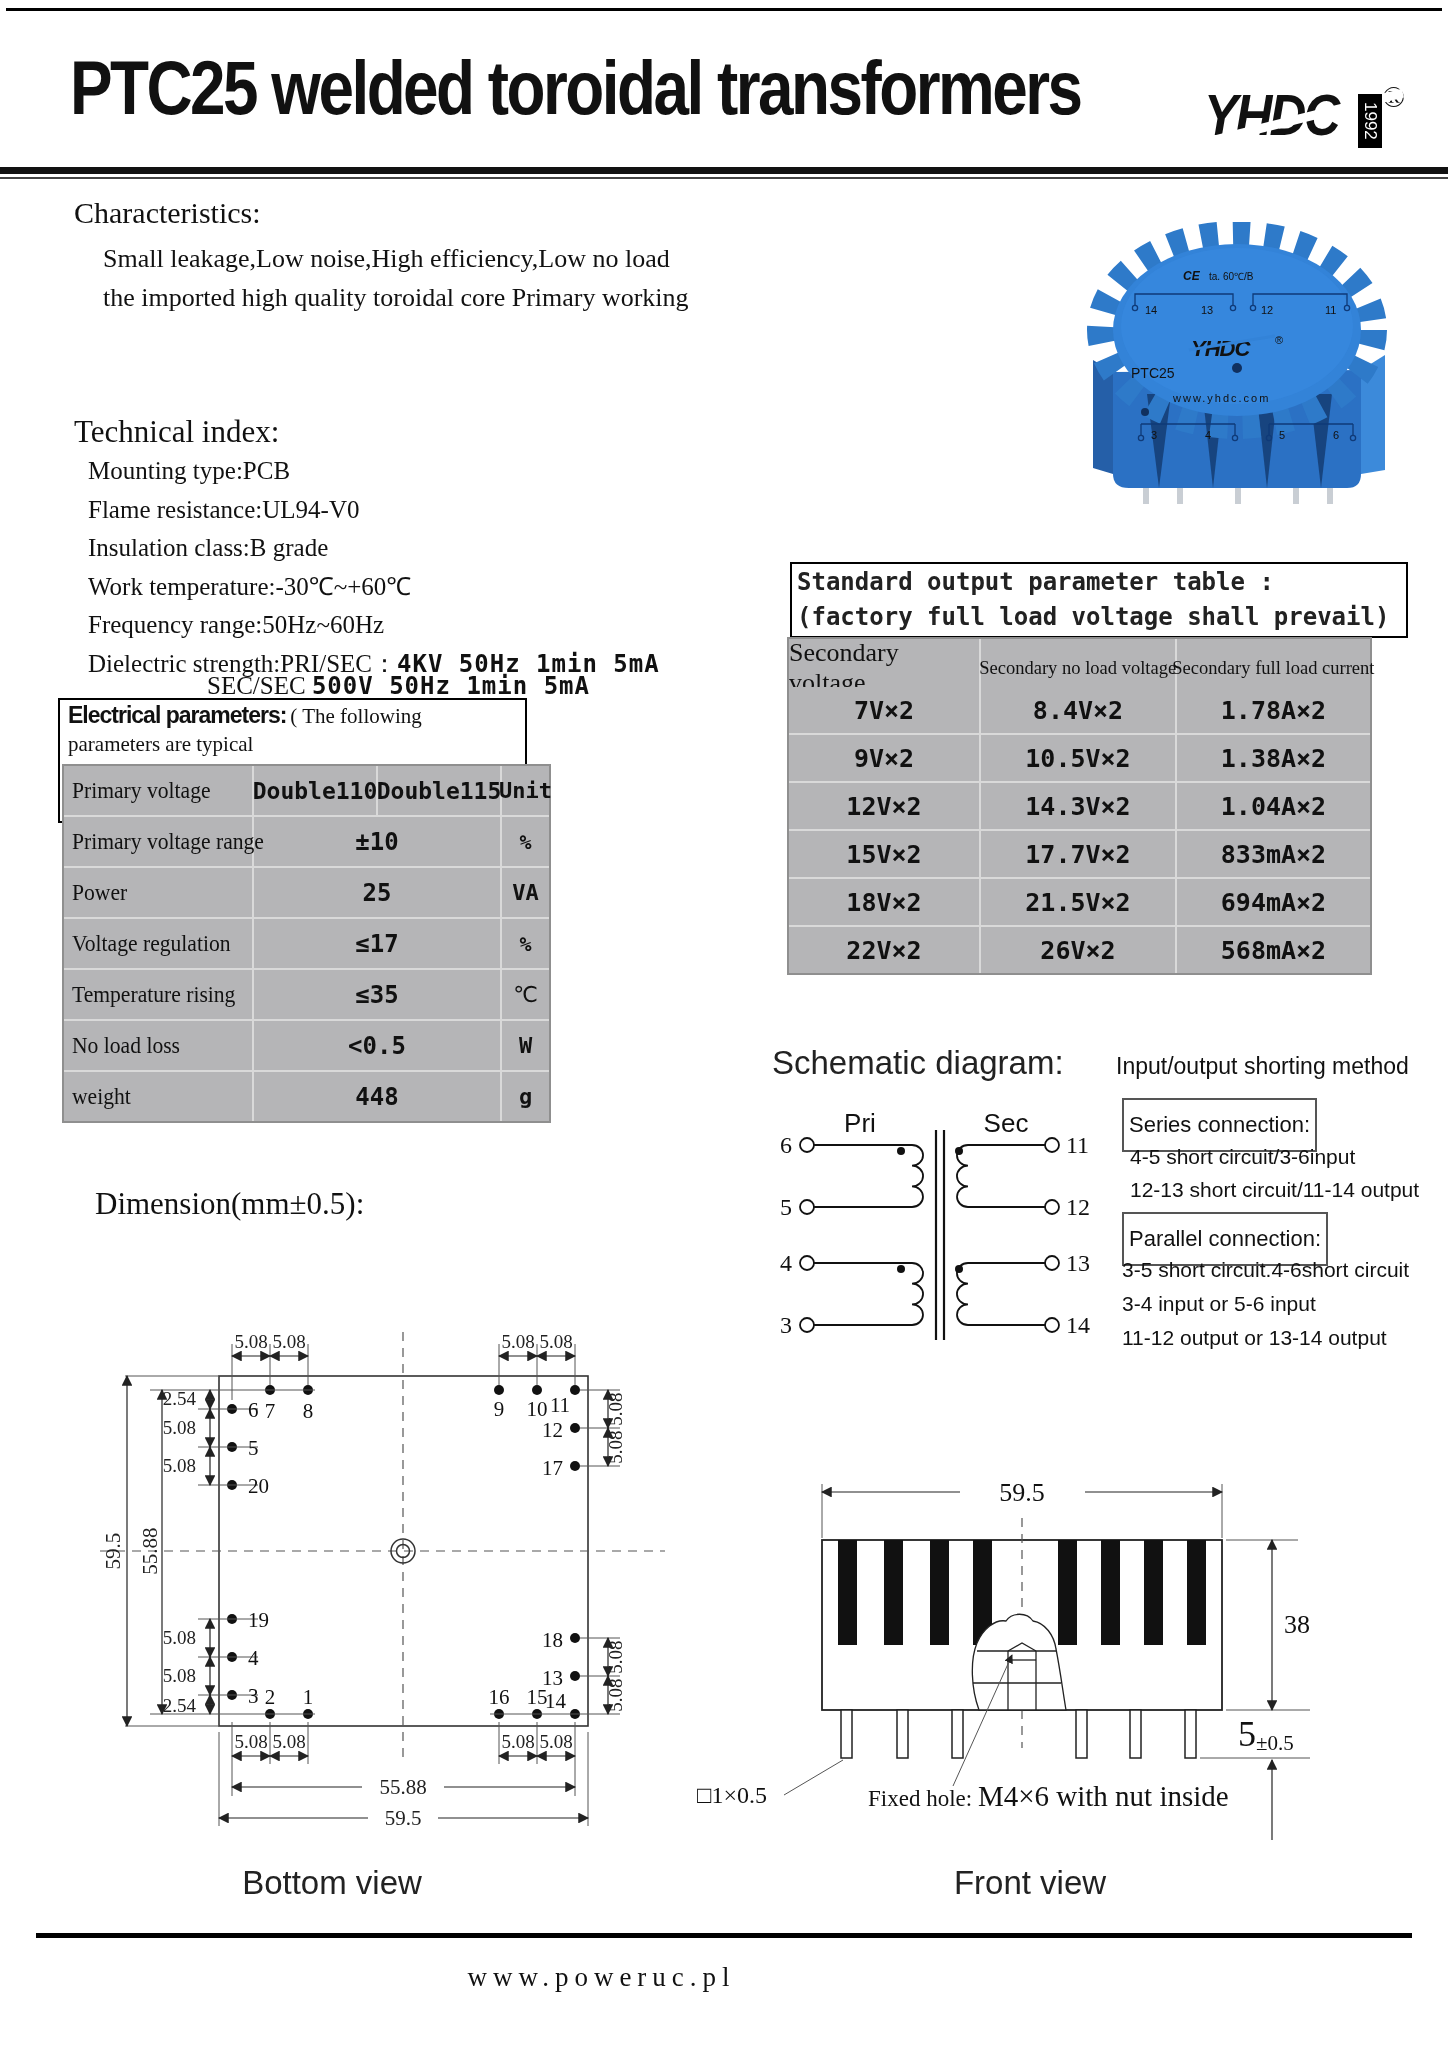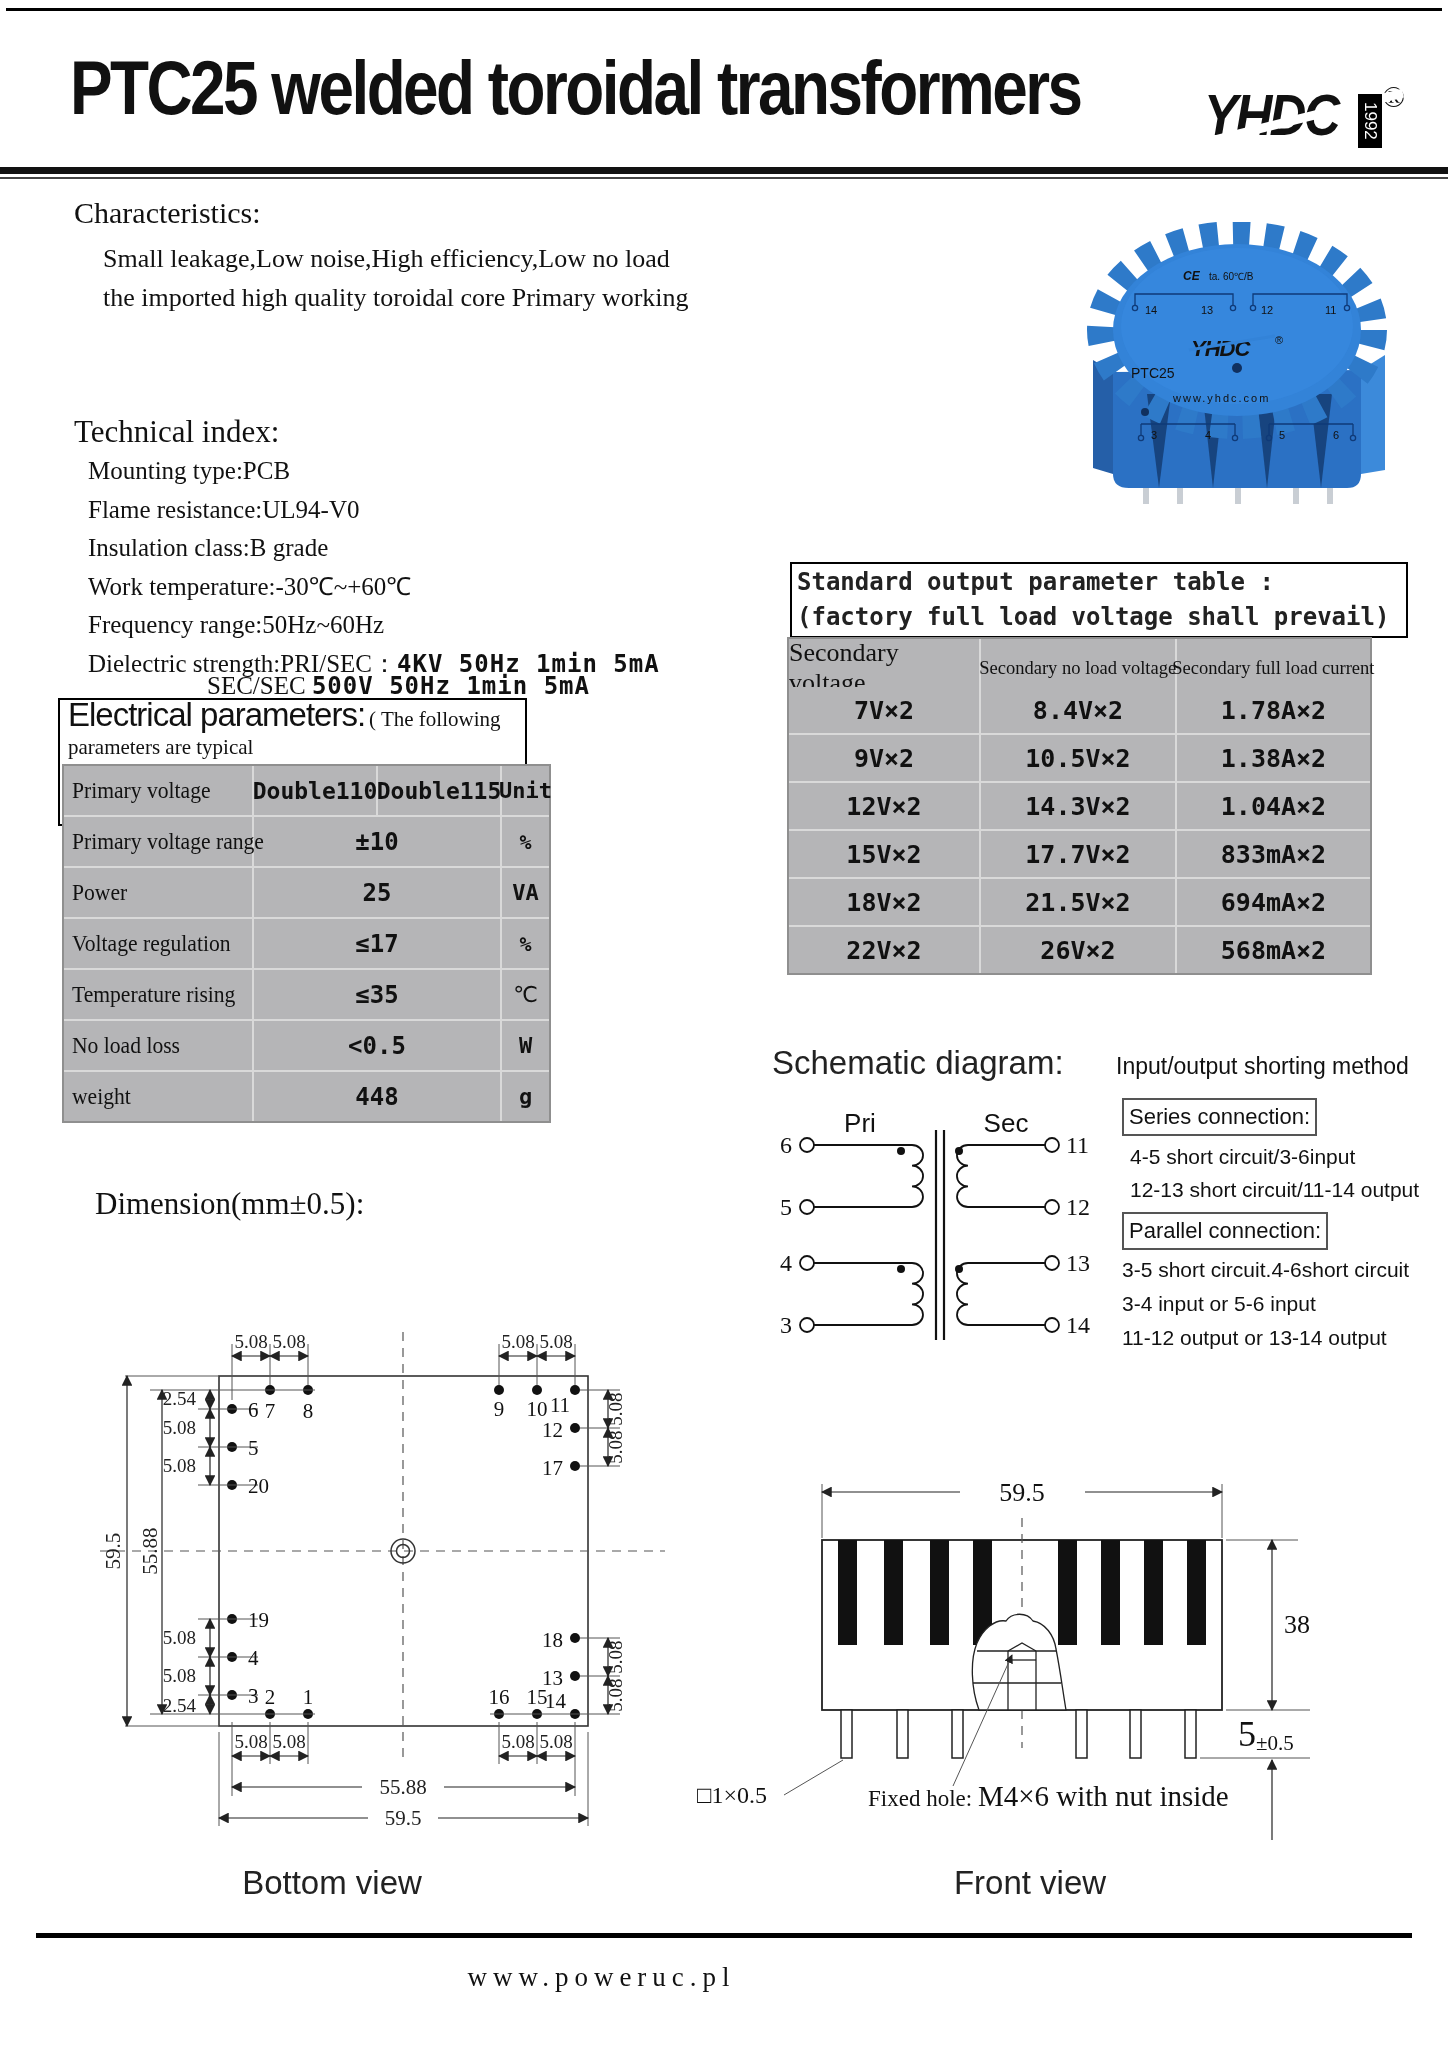--- a/index.html
+++ b/index.html
@@ -23,31 +23,31 @@
   .mono{font-family:"DejaVu Sans Mono","Liberation Mono",monospace;font-weight:bold;}
   .diel-val{font-size:24px;letter-spacing:1px;}
   .sec-line{left:207px;top:672px;font-size:25px;}
   .out-box{left:790px;top:562px;width:604px;border:2px solid #000;font-size:24px;line-height:35px;padding:1px 5px;color:#222;}
   .out-table{left:787px;top:637px;width:581px;background:#d9d9d9;border:2px solid #8f8f8f;display:grid;grid-template-columns:190px 194px 193px;grid-auto-rows:46px;gap:2px;}
   .out-table .hrow{height:58px;}
   .cell{background:#b5b5b7;display:flex;align-items:center;justify-content:center;font-size:25px;}
   .cell.hc1{font-size:26px;}
   .cond{display:inline-block;transform:scaleX(0.95);transform-origin:center;font-size:19.5px;white-space:nowrap;}
   .ep-box{left:58px;top:698px;width:451px;border:2px solid #000;padding:2px 6px 6px 8px;line-height:26px;}
-  .ep-title{font-family:"Liberation Sans",sans-serif;font-weight:normal;font-size:33px;letter-spacing:-1px;margin-top:47px;}
+  .ep-title{font-family:"Liberation Sans",sans-serif;font-weight:bold;font-size:23px;letter-spacing:-1px;margin-top:47px;}
   .ep-note{font-size:21px;}
   .ep-table{left:62px;top:764px;width:485px;background:#d9d9d9;border:2px solid #8f8f8f;display:grid;grid-template-columns:188px 122px 122px 47px;grid-auto-rows:49px;gap:2px;}
   .ep-table .lbl{justify-content:flex-start;padding-left:8px;}
   .ep-table .lbl span{display:inline-block;font-size:24px;transform:scaleX(0.9);transform-origin:left center;white-space:nowrap;}
   .ep-table .val{grid-column:2/4;}
   .ep-table .mono{font-size:24px;}
   .dim-head{left:95px;top:1186px;font-size:31px;}
   .schem-head{left:772px;top:1044px;font-family:"Liberation Sans",sans-serif;font-size:33px;color:#222;}
   .short-head{left:1116px;top:1053px;font-family:"Liberation Sans",sans-serif;font-size:23px;color:#111;}
-  .short-box{font-family:"Liberation Sans",sans-serif;font-size:22px;border:2px solid #555;padding:4px 5px;display:inline-block;}
+  .short-box{font-family:"Liberation Sans",sans-serif;font-size:22px;border:2px solid #555;padding:12px 5px;display:inline-block;}
   .short-lines{font-family:"Liberation Sans",sans-serif;font-size:21px;line-height:33px;}
   .caption{font-family:"Liberation Sans",sans-serif;font-size:33px;color:#222;text-align:center;width:320px;}
   .footer-rule{position:absolute;top:1933px;left:36px;width:1376px;height:5px;background:#000;}
   .footer-url{position:absolute;top:1962px;left:0;width:1203px;text-align:center;font-size:27px;letter-spacing:6px;}
   svg text{font-family:"Liberation Serif",serif;fill:#111;}
   svg .sans{font-family:"Liberation Sans",sans-serif;}
   .ext{stroke:#555;stroke-width:1;}
   .dim{stroke:#222;stroke-width:1.2;}
   .wire{stroke:#111;stroke-width:1.8;fill:none;}
   .dash{stroke:#555;stroke-width:1.2;stroke-dasharray:9 7;fill:none;}

